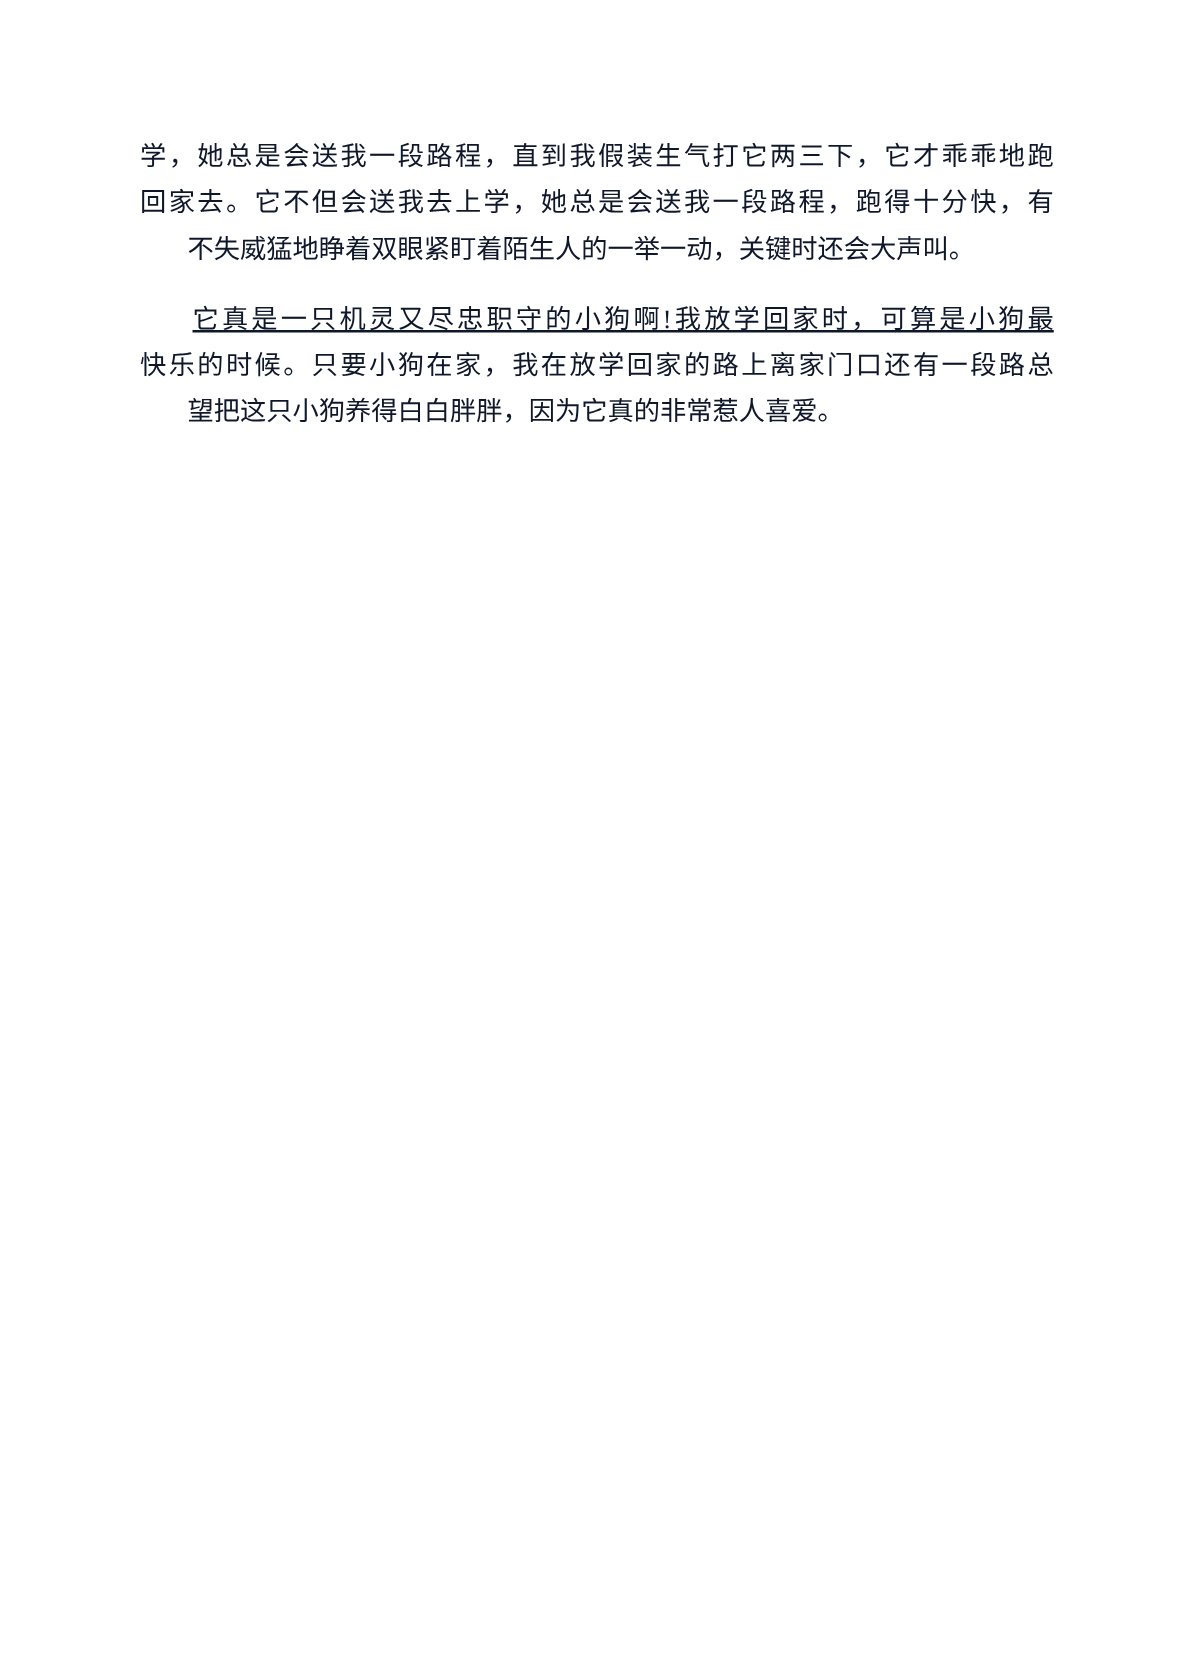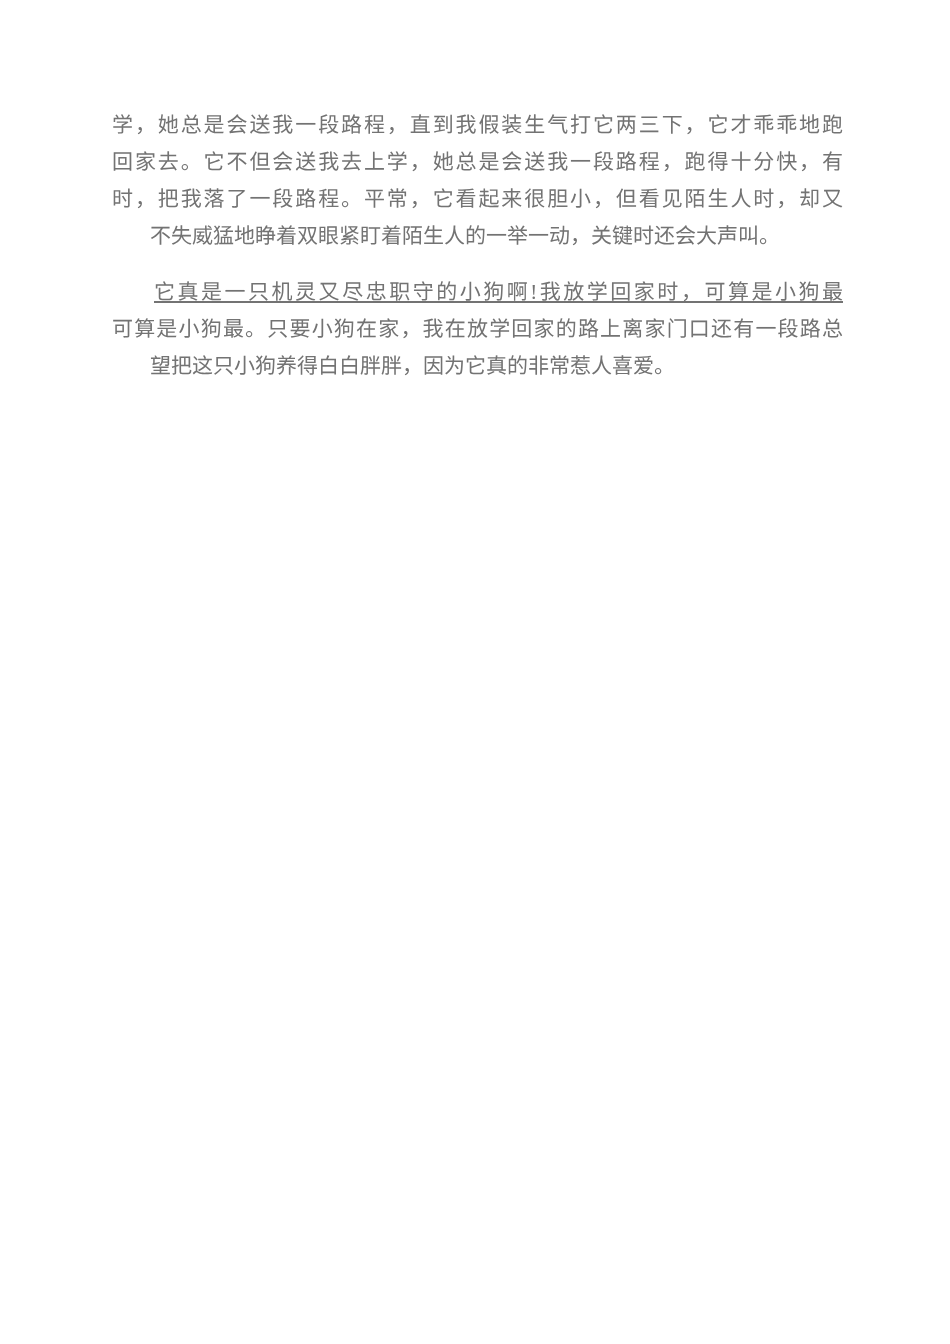--- a/index.html
+++ b/index.html
@@ -8,21 +8,21 @@
     background: #ffffff;
   }
   .page {
     position: relative;
     width: 950px;
     height: 1344px;
     box-sizing: border-box;
     background: #ffffff;
     overflow: hidden;
     font-family: "Liberation Serif", "DejaVu Serif", serif;
-    color: #737373;
+    color: #0f172a;
   }
   .text-block {
     position: absolute;
     top: 107px;
     left: 112px;
     width: 731px;
     font-size: 21px;
   }
   .paragraph {
     margin: 0;
@@ -50,24 +50,23 @@
 </style>
 </head>
 <body>
 
 <div class="page">
   <div class="text-block">
 
     <div class="paragraph">
       <div class="text-line">学，她总是会送我一段路程，直到我假装生气打它两三下，它才乖乖地跑</div>
       <div class="text-line">回家去。它不但会送我去上学，她总是会送我一段路程，跑得十分快，有</div>
-      <div class="text-line">时，把我落了一段路程。平常，它看起来很胆小，但看见陌生人时，却又</div>
       <div class="text-line last">不失威猛地睁着双眼紧盯着陌生人的一举一动，关键时还会大声叫。</div>
     </div>
 
     <div class="paragraph">
       <div class="text-line indent">它真是一只机灵又尽忠职守的小狗啊!我放学回家时，可算是小狗最</div>
-      <div class="text-line">可算是小狗最。只要小狗在家，我在放学回家的路上离家门口还有一段路总</div>
+      <div class="text-line">快乐的时候。只要小狗在家，我在放学回家的路上离家门口还有一段路总</div>
       <div class="text-line last">望把这只小狗养得白白胖胖，因为它真的非常惹人喜爱。</div>
     </div>
 
   </div>
 </div>
 
 </body></html>

